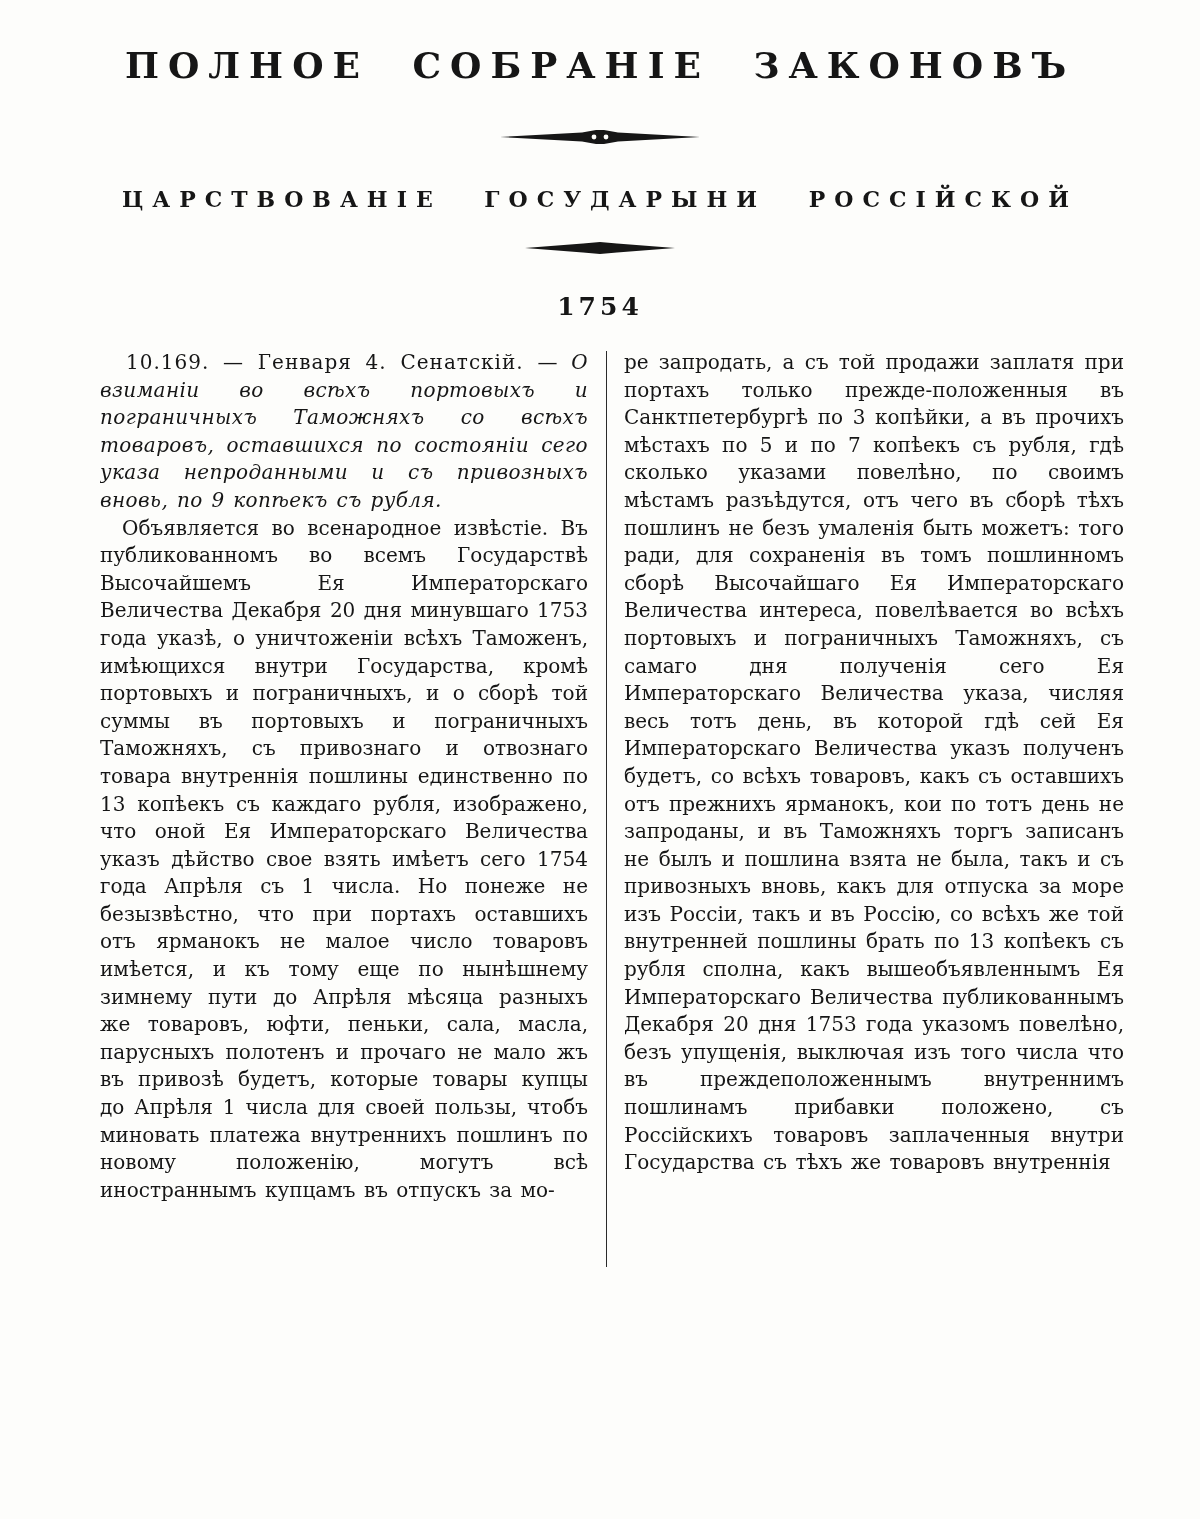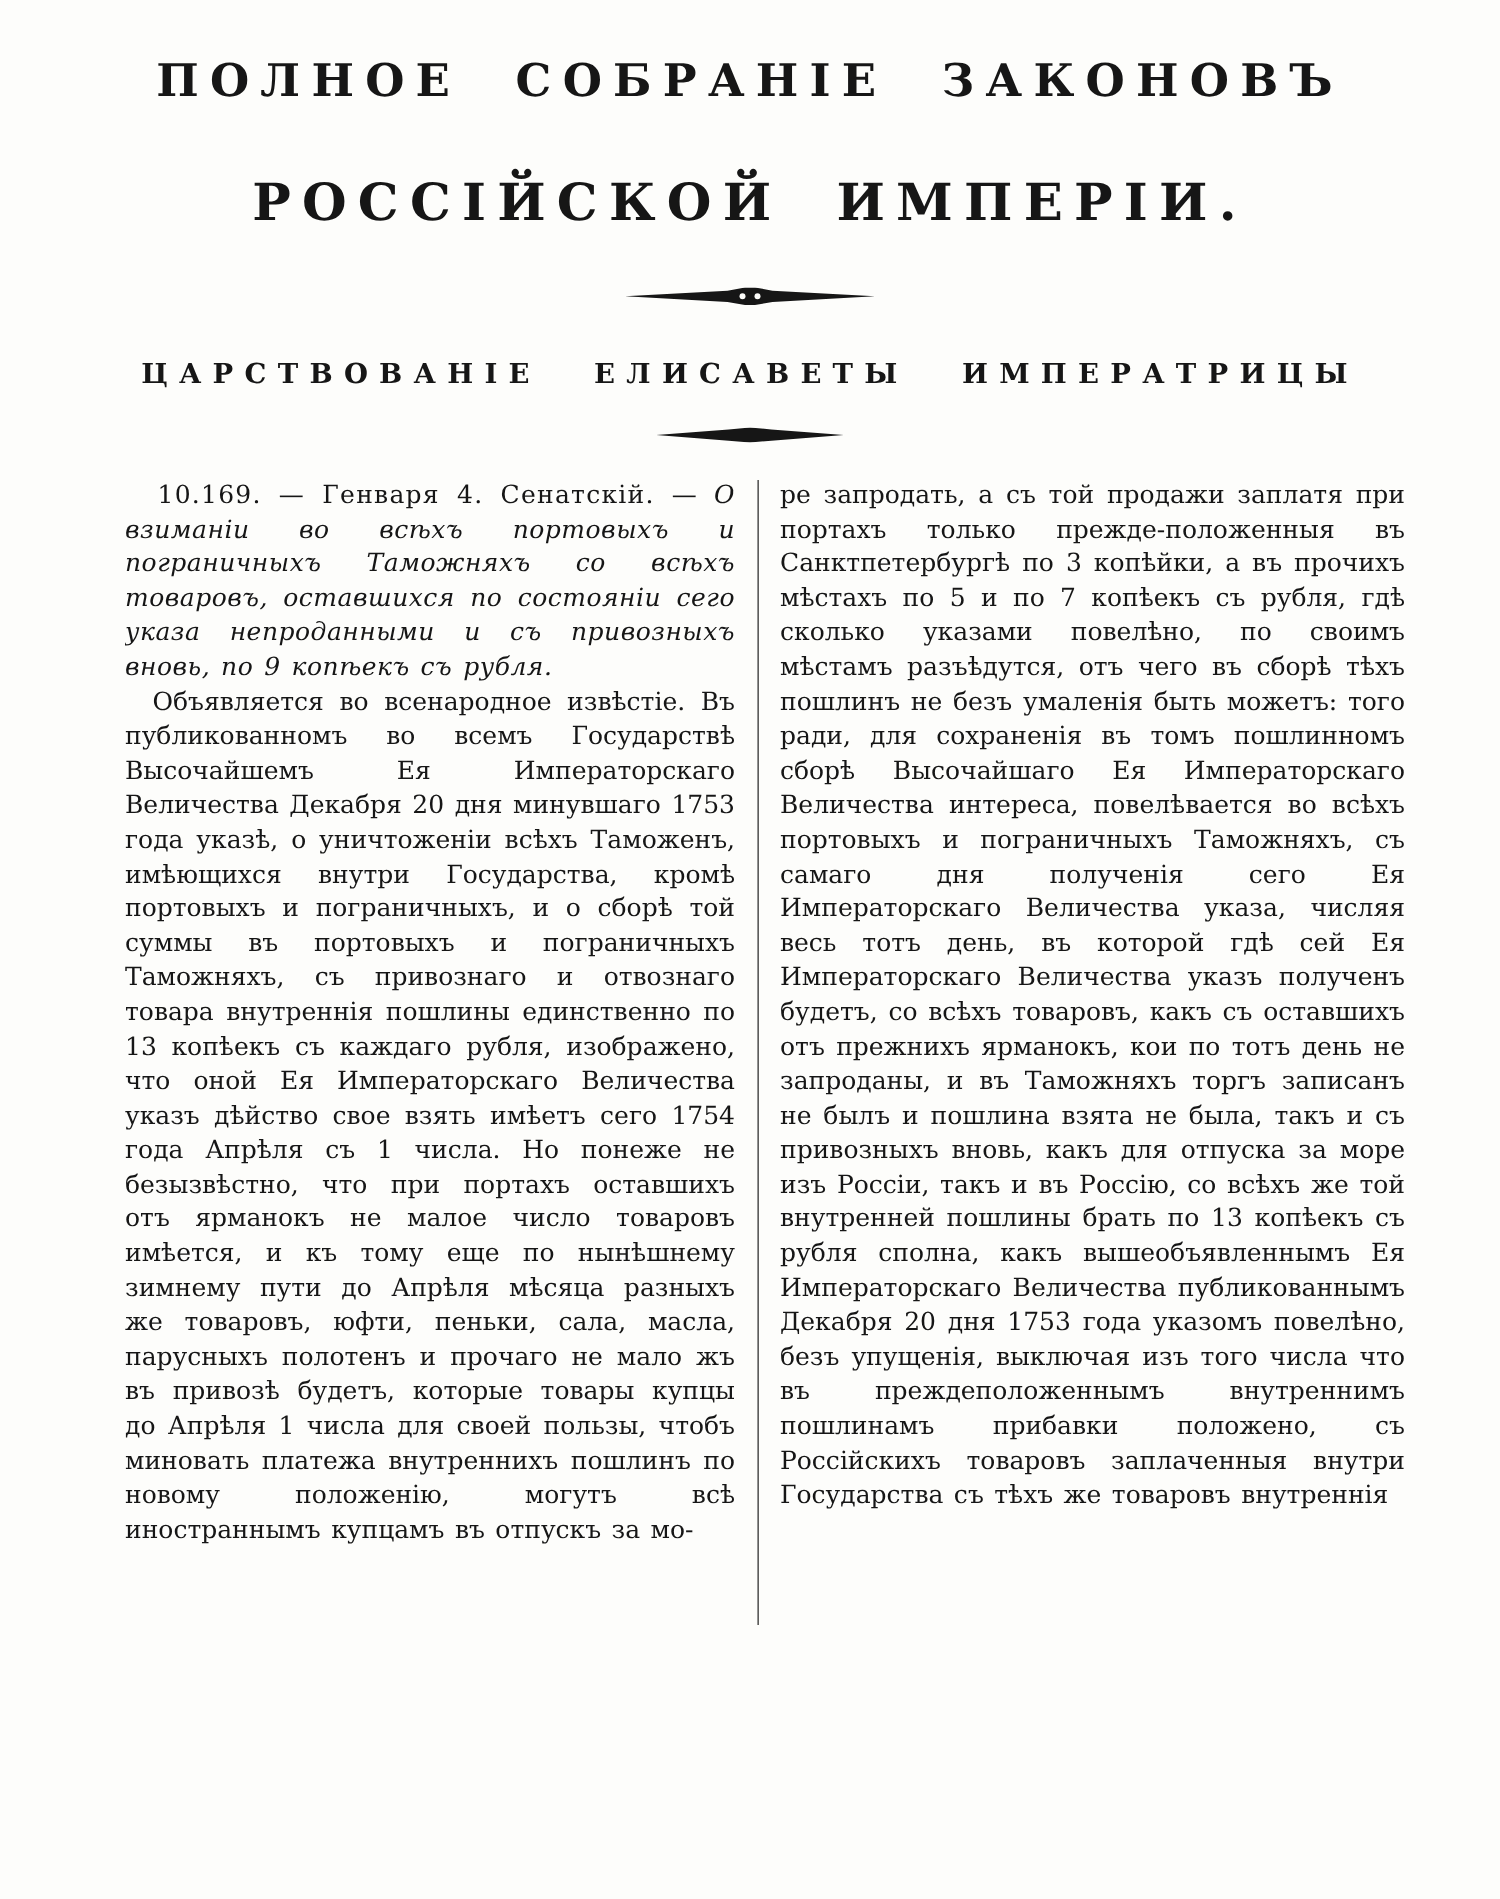--- a/index.html
+++ b/index.html
@@ -105,39 +105,39 @@
   .volume-label { font-size: 22px; letter-spacing: 1px; }
   .page-number  { font-size: 20px; font-weight: bold; }
 </style>
 </head>
 <body>
 
 <div class="page">
 
   <div class="centered title-line-1">ПОЛНОЕ СОБРАНІЕ ЗАКОНОВЪ</div>
 
-  <div class="centered title-line-2">РОССІЙСКОЙ ИМПЕРІИ.</div>
 
   <div class="ornament">
     <svg width="200" height="14" viewBox="0 0 200 14" aria-hidden="true">
       <polygon points="0,7 82,2.5 96,0 104,0 118,2.5 200,7 118,11.5 104,14 96,14 82,11.5" fill="#161616"></polygon>
       <circle cx="94" cy="7" r="2.4" fill="#fdfdfb"></circle>
       <circle cx="106" cy="7" r="2.4" fill="#fdfdfb"></circle>
     </svg>
   </div>
 
-  <div class="centered reign-line-1">ЦАРСТВОВАНІЕ ЕЛИСАВЕТЫ ИМПЕРАТРИЦЫ</div>
+  <div class="centered reign-line-1">ЦАРСТВОВАНІЕ ГОСУДАРЫНИ РОССІЙСКОЙ</div>
 
 
   <div class="ornament small">
     <svg width="150" height="12" viewBox="0 0 150 12" aria-hidden="true">
       <polygon points="0,6 58,1.5 75,0 92,1.5 150,6 92,10.5 75,12 58,10.5" fill="#161616"></polygon>
     </svg>
   </div>
 
+  <div class="centered year-heading">1754</div>
 
   <div class="columns">
 
     <div class="col col-left">
       <p class="entry-heading">
         <span class="entry-number">10.169. — Генваря 4. Сенатскій. —</span>
         <span class="entry-title">О взиманіи во всѣхъ портовыхъ и пограничныхъ Таможняхъ со всѣхъ товаровъ, оставшихся по состояніи сего указа непроданными и съ привозныхъ вновь, по 9 копѣекъ съ рубля.</span>
       </p>
       <p class="body-par">Объявляется во всенародное извѣстіе. Въ публикованномъ во всемъ Государствѣ Высочайшемъ Ея Императорскаго Величества Декабря 20 дня минувшаго 1753 года указѣ, о уничтоженіи всѣхъ Таможенъ, имѣющихся внутри Государства, кромѣ портовыхъ и пограничныхъ, и о сборѣ той суммы въ портовыхъ и пограничныхъ Таможняхъ, съ привознаго и отвознаго товара внутреннія пошлины единственно по 13 копѣекъ съ каждаго рубля, изображено, что оной Ея Императорскаго Величества указъ дѣйство свое взять имѣетъ сего 1754 года Апрѣля съ 1 числа. Но понеже не безызвѣстно, что при портахъ оставшихъ отъ ярманокъ не малое число товаровъ имѣется, и къ тому еще по нынѣшнему зимнему пути до Апрѣля мѣсяца разныхъ же товаровъ, юфти, пеньки, сала, масла, парусныхъ полотенъ и прочаго не мало жъ въ привозѣ будетъ, которые товары купцы до Апрѣля 1 числа для своей пользы, чтобъ миновать платежа внутреннихъ пошлинъ по новому положенію, могутъ всѣ иностраннымъ купцамъ въ отпускъ за мо-</p>
     </div>

